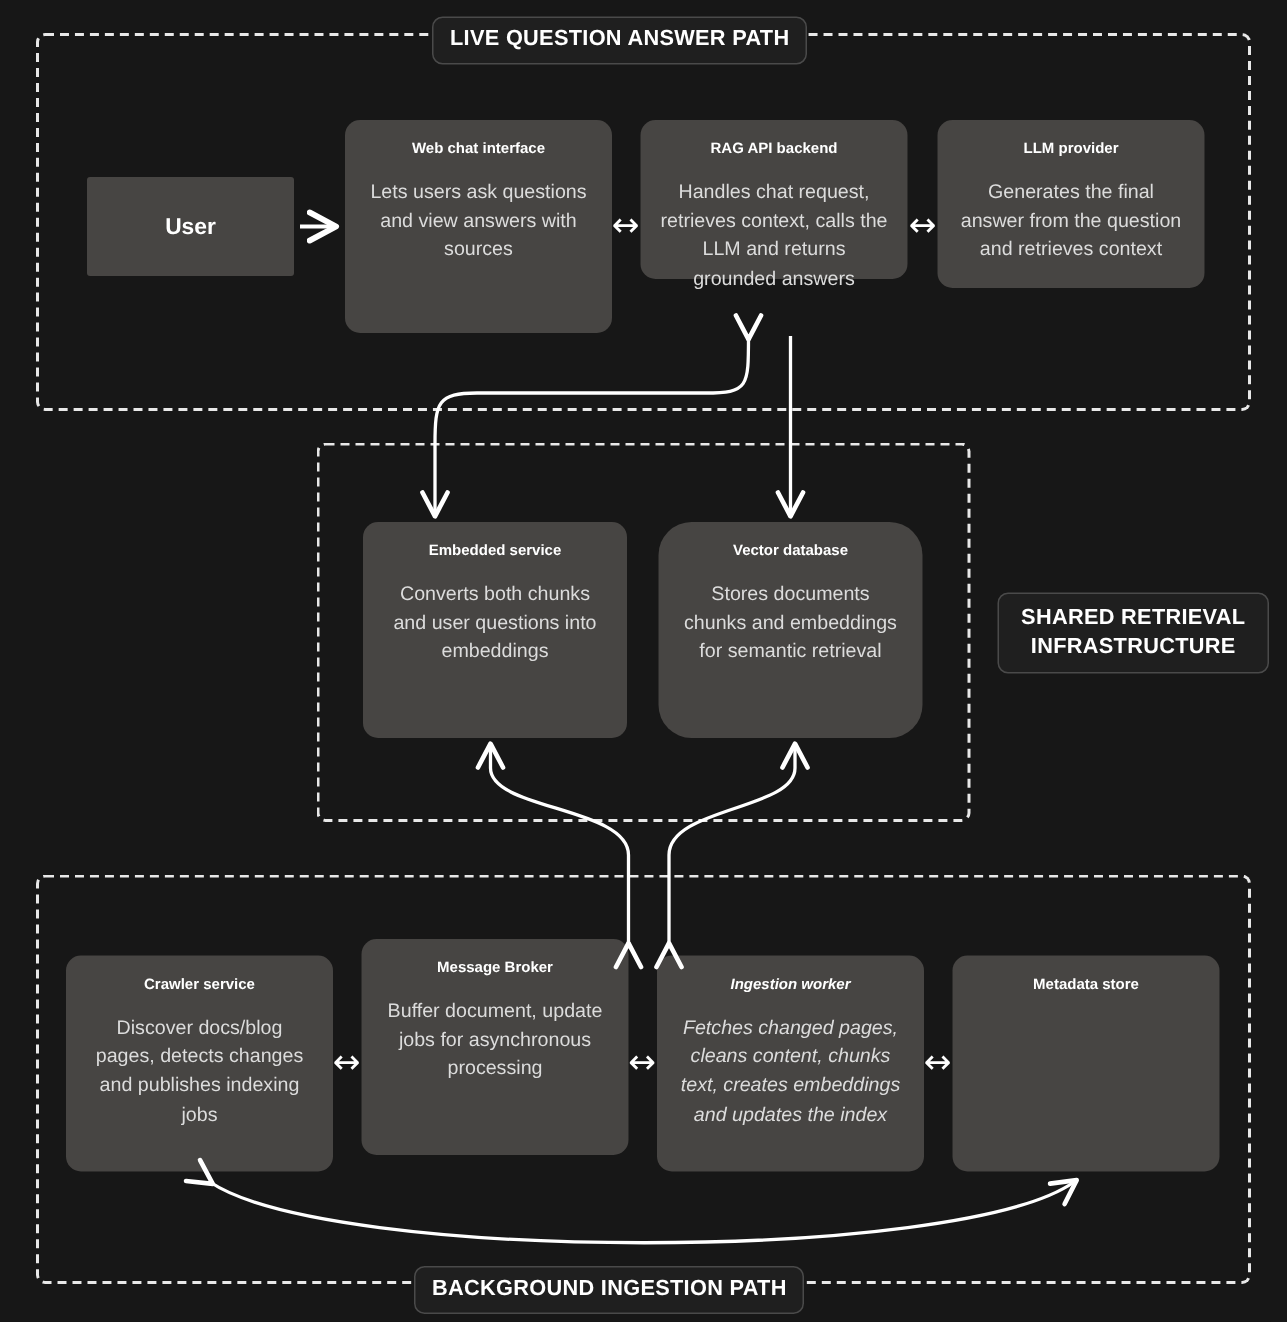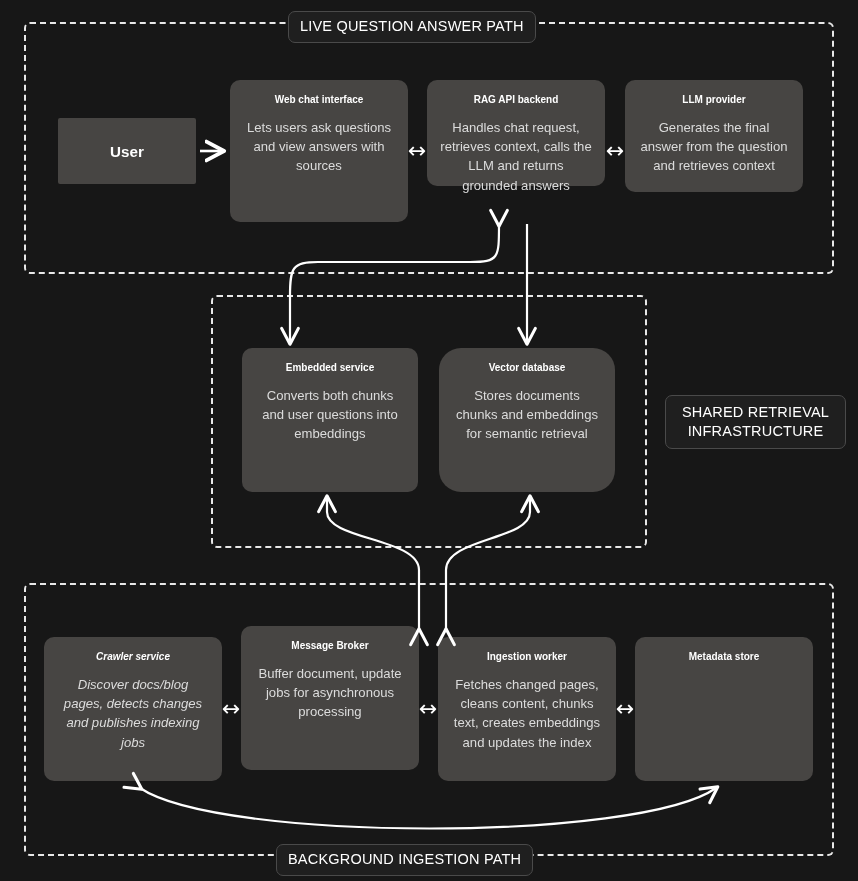--- a/index.html
+++ b/index.html
@@ -33,21 +33,21 @@
   #zone-ingest   { left: 24px;  top: 583px; width: 810px; height: 273px; }
 
   
   .zone-label {
     position: absolute;
     background: #1f1f1f;
     border: 1px solid #4a4a4a;
     border-radius: 7px;
     color: #ffffff;
     font-size: 14.5px;
-    font-weight: normal;
+    font-weight: bold;
     letter-spacing: 0.2px;
     padding: 5px 11px 6px 11px;
     white-space: nowrap;
     line-height: 1.28;
     z-index: 6;
   }
   #label-live   { left: 288px; top: 11px; }
   #label-ingest { left: 276px; top: 844px; }
   #label-shared {
     left: 665px; top: 395px;
@@ -96,23 +96,23 @@
   #node-user    { left: 58px;  top: 118px; width: 138px; height: 66px; }
   #node-webchat { left: 230px; top: 80px;  width: 178px; height: 142px; }
   #node-ragapi  { left: 427px; top: 80px;  width: 178px; height: 106px; }
   #node-llm     { left: 625px; top: 80px;  width: 178px; height: 112px; }
 
   
   #node-embed   { left: 242px; top: 348px; width: 176px; height: 144px; }
   #node-vector  { left: 439px; top: 348px; width: 176px; height: 144px; border-radius: 22px; }
 
   
-  #node-crawler  { left: 44px;  top: 637px; width: 178px; height: 144px; font-style: italic; }
+  #node-crawler  { left: 44px;  top: 637px; width: 178px; height: 144px; }
   #node-broker   { left: 241px; top: 626px; width: 178px; height: 144px; }
-  #node-worker   { left: 438px; top: 637px; width: 178px; height: 144px; }
+  #node-worker   { left: 438px; top: 637px; width: 178px; height: 144px; font-style: italic; }
   #node-metadata { left: 635px; top: 637px; width: 178px; height: 144px; }
 
   
   #wires {
     position: absolute;
     left: 0; top: 0;
     width: 858px; height: 881px;
     z-index: 5;
     pointer-events: none;
   }

